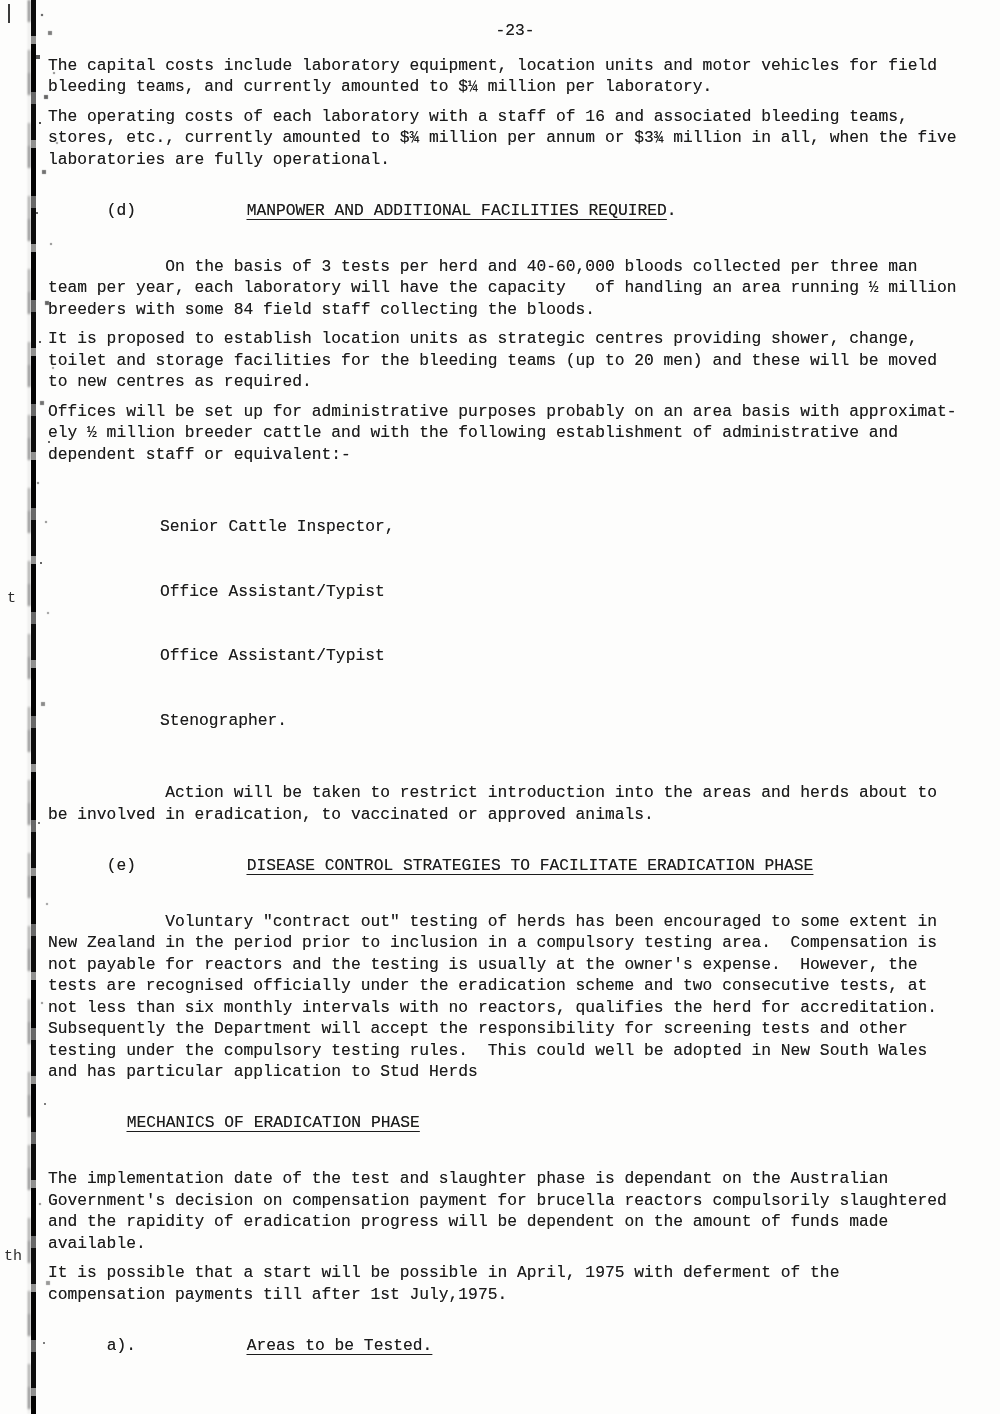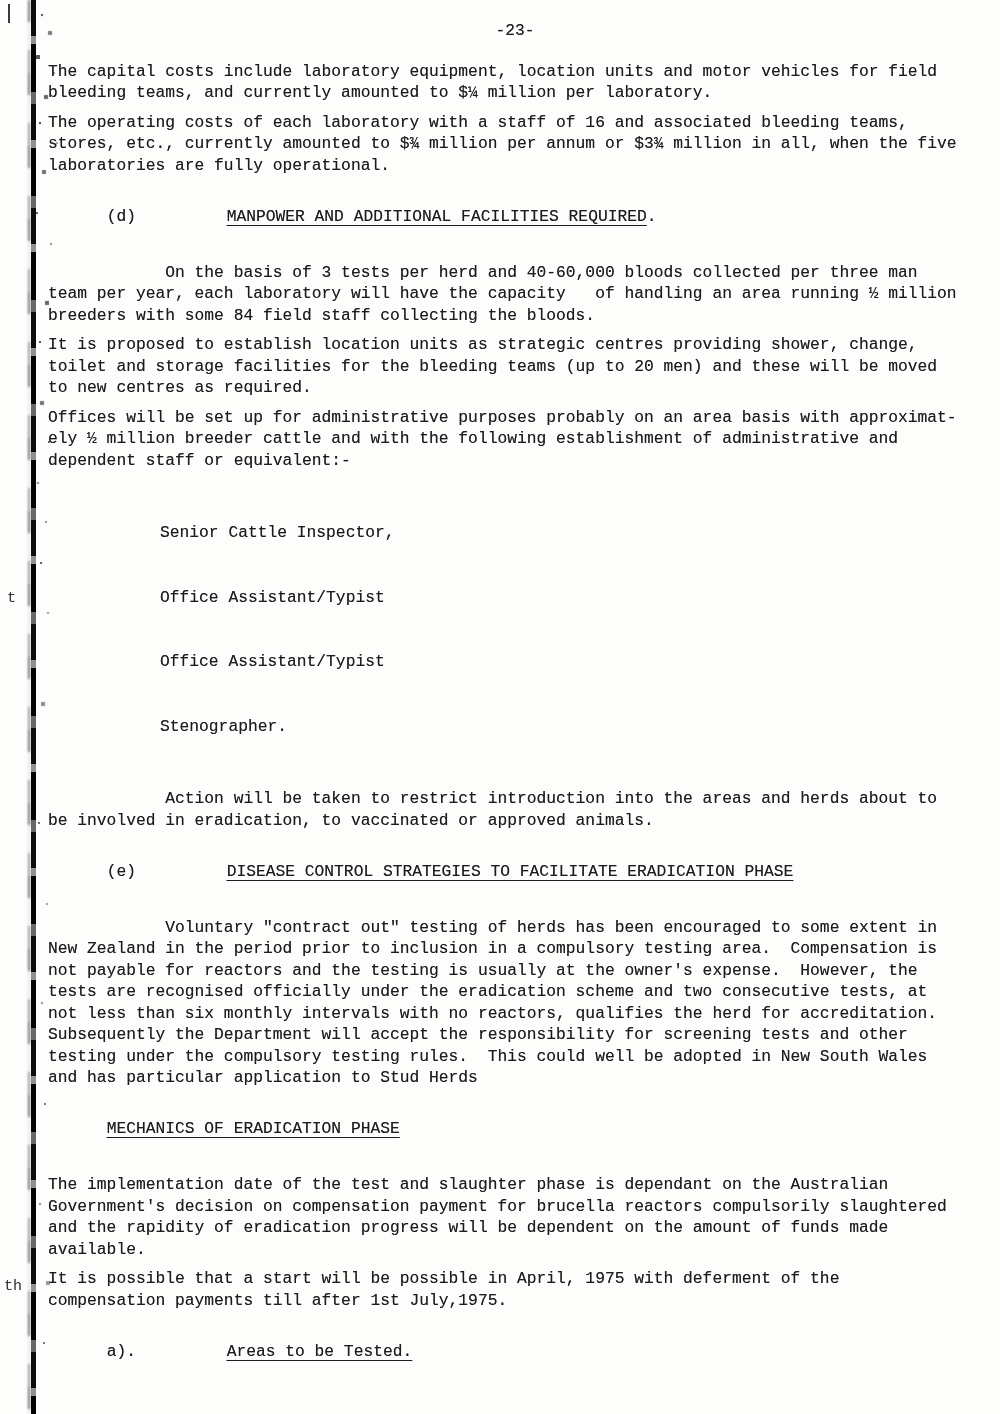--- a/index.html
+++ b/index.html
@@ -24,32 +24,33 @@
   }
   .block {
     font-size: 16.3px;
     line-height: 21.5px;
     white-space: pre;
     margin: 0 0 8px 0;
     text-shadow: 0 0 0.5px rgba(20,20,20,0.55);
   }
   .page-number {
     text-align: center;
-    margin-bottom: 19px;
+    margin-bottom: 13px;
   }
   .heading-row { margin-bottom: 13px; }
   .heading-row.tight { margin-bottom: 0; }
   .label {
     display: inline-block;
     width: 120px;
   }
   .u {
     text-decoration: underline;
     text-underline-offset: 3.5px;
     text-decoration-thickness: 1.4px;
+    margin-left: 20px;
   }
   .indented { margin-left: 112px; }
   
   .corner-tick {
     position: absolute;
     left: 8px; top: 4px;
     width: 2px; height: 19px;
     background: #3a3a3a;
   }
   .binding-strip {
@@ -111,21 +112,21 @@
       47px 1282px 1px 1px rgba(0,0,0,0.4),
       43px 1342px 0 0 rgba(0,0,0,0.5);
   }
   .margin-mark {
     position: absolute;
     font-size: 15px;
     color: #2b2b2b;
     font-family: "Liberation Mono", "DejaVu Sans Mono", monospace;
   }
   .margin-mark-top { left: 7px; top: 590px; }
-  .margin-mark-bottom { left: 4px; top: 1278px; }
+  .margin-mark-bottom { left: 4px; top: 1248px; }
 </style>
 </head>
 <body>
 
 <div class="page">
 
   <div class="corner-tick"></div>
   <div class="binding-strip"></div>
   <div class="binding-strip2"></div>
   <div class="speckles"></div>

